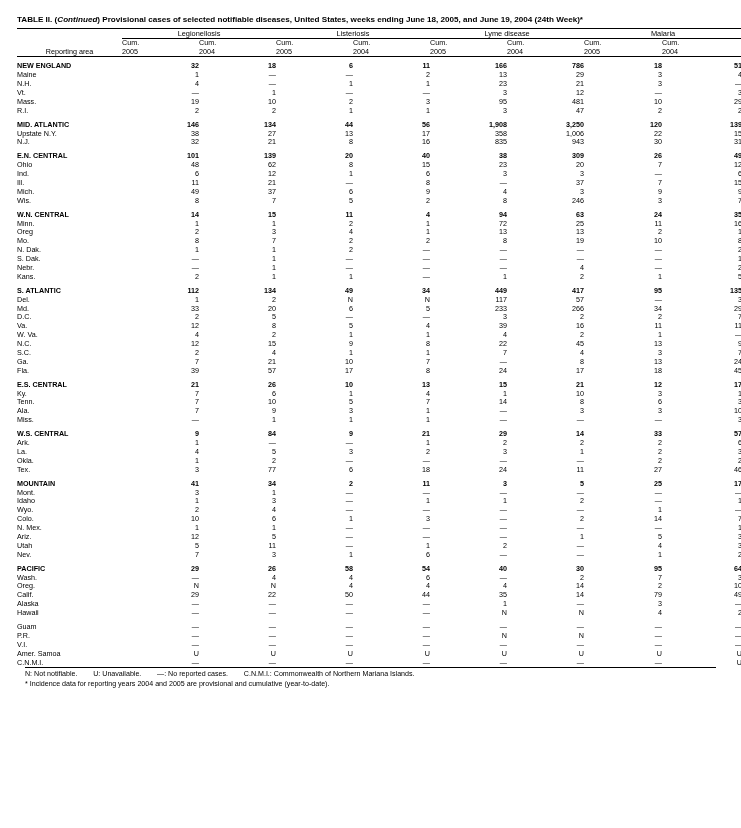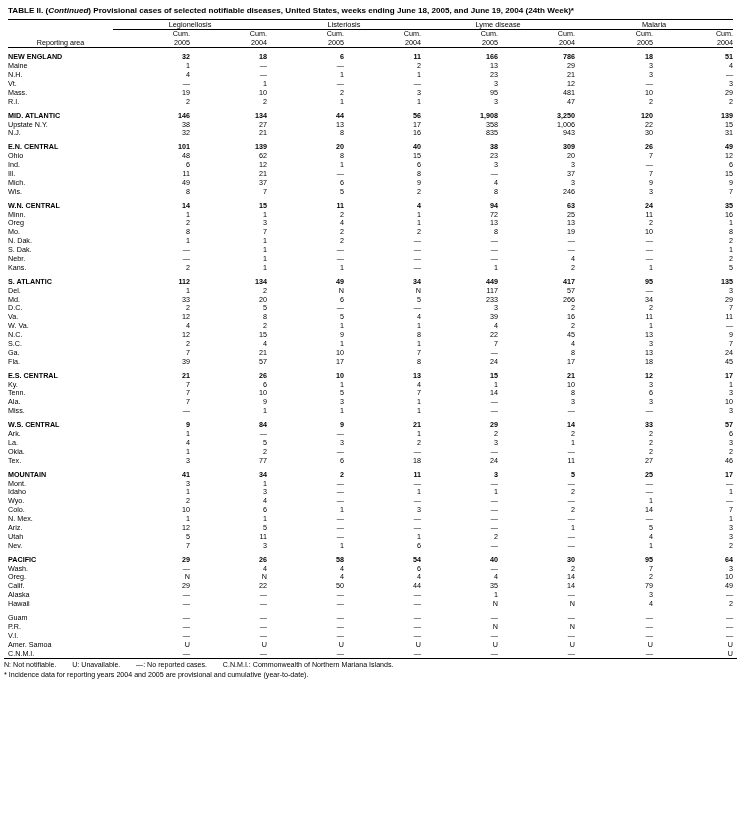--- a/index.html
+++ b/index.html
@@ -12,21 +12,21 @@
     height: 828px;
     font-family: "Liberation Sans", sans-serif;
     font-size: 7.2px;
     color: #000000;
     overflow: hidden;
   }
   .page {
     position: relative;
     width: 741px;
     height: 828px;
-    padding: 0;
+    padding: 9px;
     box-sizing: border-box;
   }
   .title {
     font-size: 8.1px;
     font-weight: bold;
     line-height: 1.32;
     padding: 6px 8px 2px 8px;
     box-sizing: border-box;
   }
   .title .ital {
@@ -54,21 +54,21 @@
     text-align: center;
     font-weight: bold;
     font-size: 7.4px;
     padding-bottom: 1px;
     border-bottom: 0.8px solid #000;
   }
   .grp-spacer {
     border-bottom: none;
   }
   .colhead {
-    text-align: right;
+    text-align: left;
     font-size: 7.2px;
     line-height: 1.2;
     padding-top: 1px;
     padding-bottom: 1px;
   }
   .reporting-head {
     text-align: center;
     font-size: 7.2px;
     padding-bottom: 1px;
     padding-left: 1px;
@@ -89,21 +89,21 @@
   }
   tr.bold td {
     font-weight: bold;
   }
   tr.section-gap td {
     height: 5px;
     line-height: 5px;
     font-size: 5px;
   }
   .footer {
-    margin: 0 4px;
+    margin: 0 16px;
     padding-top: 2px;
     border-top: 1.1px solid #000;
     font-size: 7.1px;
     line-height: 1.35;
   }
   .footer .row1 {
     display: block;
     white-space: pre;
   }
   .footer .row2 {

